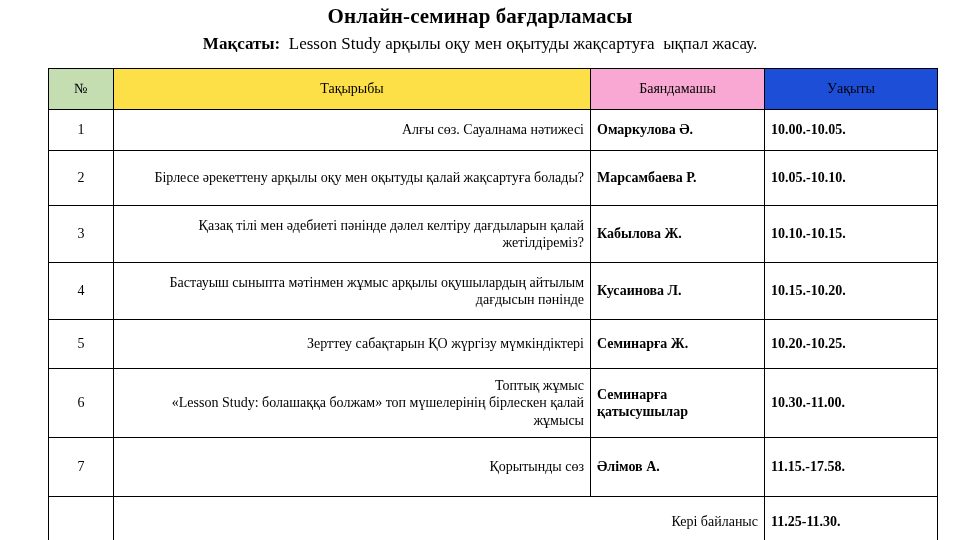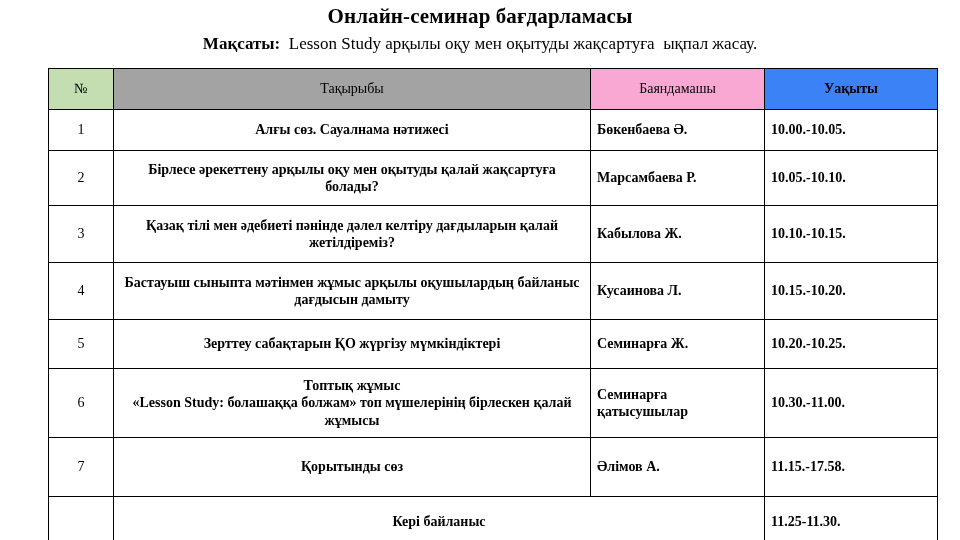--- a/index.html
+++ b/index.html
@@ -85,22 +85,22 @@
     padding: 4px 6px;
   }
 
   
   td.num {
     text-align: center;
     font-size: 13px;
     font-weight: normal;
   }
   td.topic {
-    text-align: center;
-    font-weight: bold;
+    text-align: right;
+    font-weight: normal;
     font-size: 14.5px;
     padding-left: 9px;
     line-height: 1.3;
     margin-left: 40px;
   }
   td.speaker {
     text-align: left;
     font-weight: bold;
     font-size: 13px;
     padding-left: 9px;
@@ -139,51 +139,51 @@
     <table class="program">
       <colgroup>
         <col class="c-num">
         <col class="c-top">
         <col class="c-spk">
         <col class="c-time">
       </colgroup>
       <thead>
         <tr>
           <th style="background: rgb(196, 222, 177);">№</th>
-          <th style="background: #a3a3a3;">Тақырыбы</th>
+          <th style="background: #fde047;">Тақырыбы</th>
           <th style="background: #f9a8d4;">Баяндамашы</th>
-          <th style="background: #3b82f6; font-weight: bold;">Уақыты</th>
+          <th style="background: #1d4ed8;">Уақыты</th>
         </tr>
       </thead>
       <tbody>
 
         <tr class="r1">
           <td class="num">1</td>
           <td class="topic nowrap-lines">Алғы сөз. Сауалнама нәтижесі</td>
-          <td class="speaker">Бөкенбаева Ә.</td>
+          <td class="speaker">Омаркулова Ә.</td>
           <td class="time">10.00.-10.05.</td>
         </tr>
 
         <tr class="r2">
           <td class="num">2</td>
           <td class="topic nowrap-lines">Бірлесе әрекеттену арқылы оқу мен оқытуды қалай жақсартуға болады?</td>
           <td class="speaker">Марсамбаева Р.</td>
           <td class="time">10.05.-10.10.</td>
         </tr>
 
         <tr class="r3">
           <td class="num">3</td>
           <td class="topic nowrap-lines">Қазақ тілі мен әдебиеті пәнінде дәлел келтіру дағдыларын қалай жетілдіреміз?</td>
           <td class="speaker">Кабылова Ж.</td>
           <td class="time">10.10.-10.15.</td>
         </tr>
 
         <tr class="r4">
           <td class="num">4</td>
-          <td class="topic nowrap-lines">Бастауыш сыныпта мәтінмен жұмыс арқылы оқушылардың байланыс дағдысын дамыту</td>
+          <td class="topic nowrap-lines">Бастауыш сыныпта мәтінмен жұмыс арқылы оқушылардың айтылым дағдысын пәнінде</td>
           <td class="speaker">Кусаинова Л.</td>
           <td class="time">10.15.-10.20.</td>
         </tr>
 
         <tr class="r5">
           <td class="num">5</td>
           <td class="topic nowrap-lines">Зерттеу сабақтарын ҚО жүргізу мүмкіндіктері</td>
           <td class="speaker">Семинарға Ж.</td>
           <td class="time">10.20.-10.25.</td>
         </tr>

